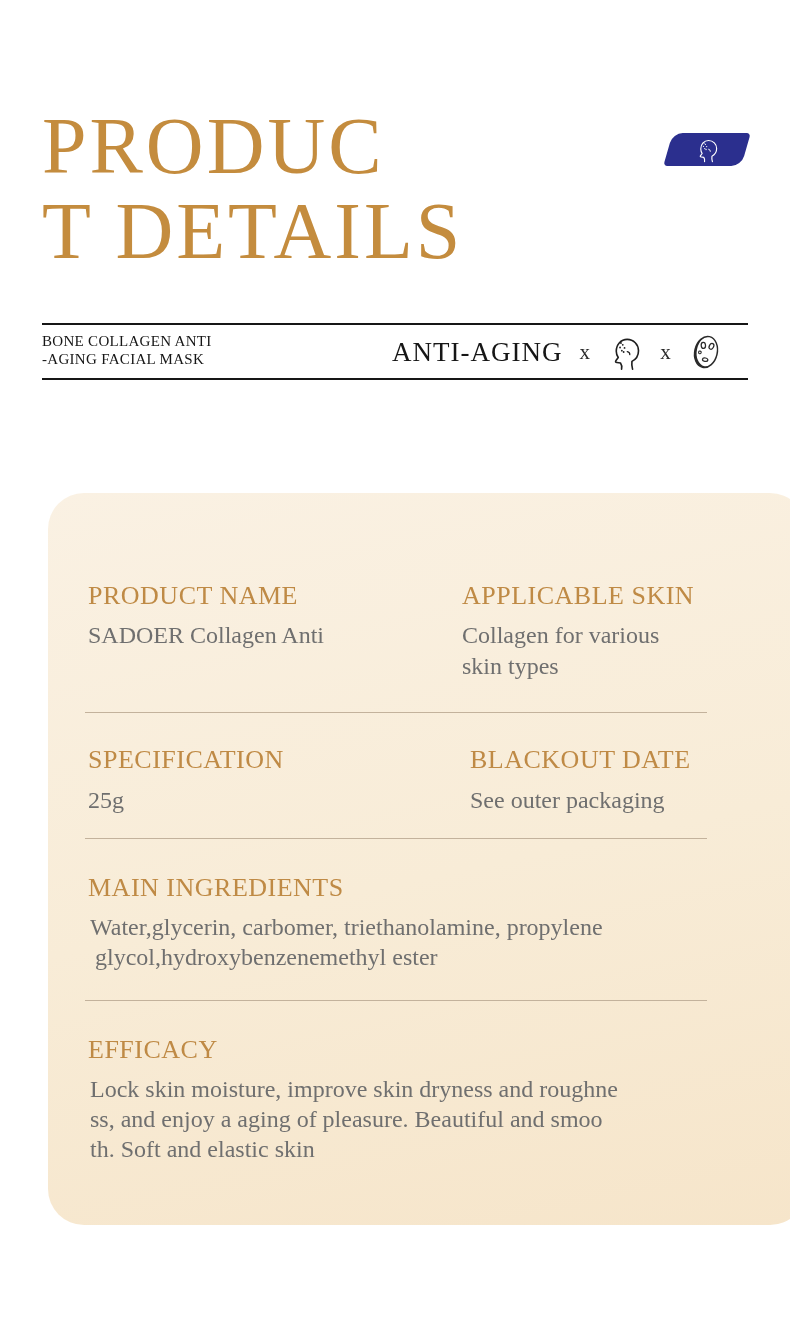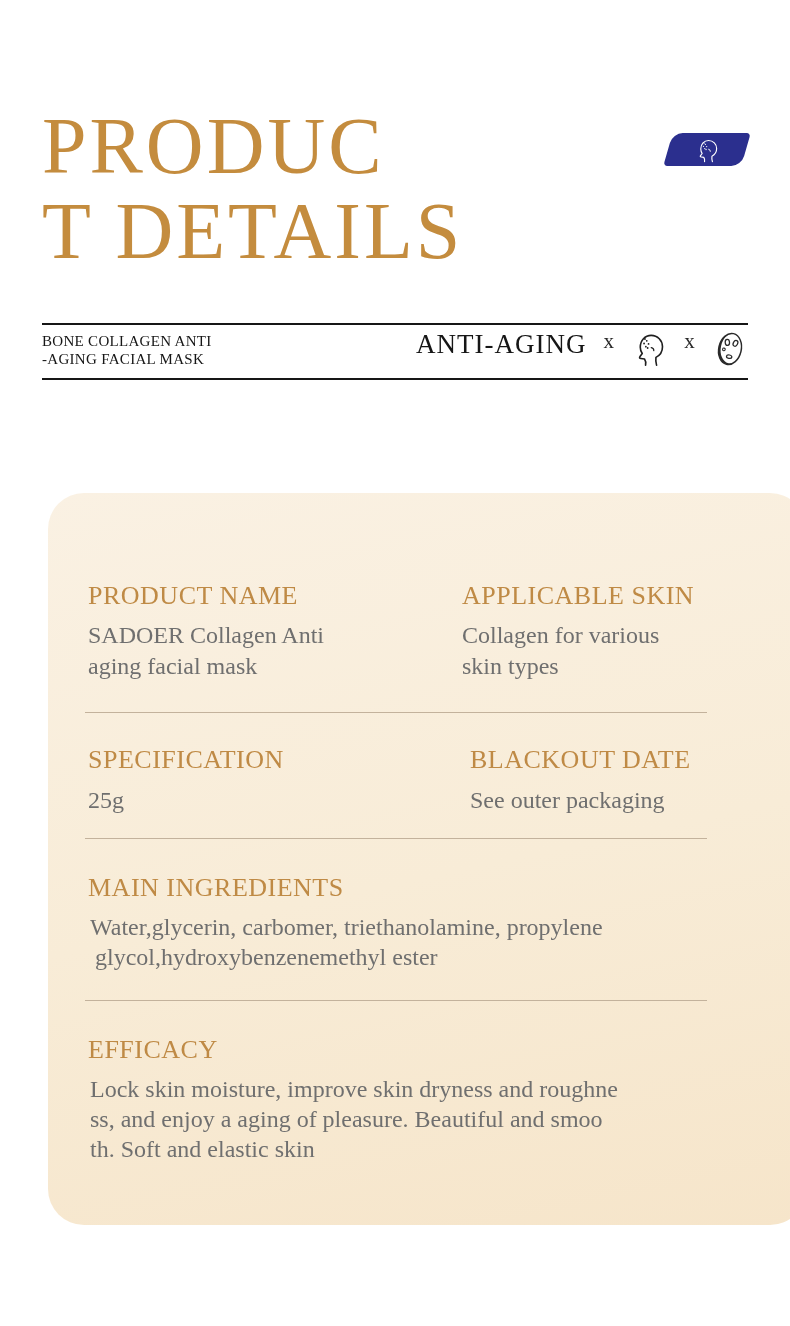--- a/index.html
+++ b/index.html
@@ -25,22 +25,22 @@
   
   .rule{position:absolute;left:42px;width:706px;height:2px;background:var(--ink);}
   .rule.top{top:323px;}
   .rule.bottom{top:378px;}
   .subtitle{
     position:absolute;left:42px;top:332px;
     font-size:15px;line-height:18px;letter-spacing:.3px;color:var(--ink);
   }
   .subtitle span{display:block;white-space:nowrap;}
   .tagline-row{
-    position:absolute;left:416px;top:329px;width:332px;height:46px;
-    display:flex;align-items:flex-start;justify-content:space-between;
+    position:absolute;left:392px;top:329px;width:332px;height:46px;
+    display:flex;align-items:center;justify-content:space-between;
   }
   .tagline{font-size:27px;letter-spacing:1px;color:var(--ink);white-space:nowrap;}
   .x-sep{font-size:21px;color:#2a2a2a;}
   .row-icon{display:flex;color:#1f1f1f;}
   
   .card{
     position:absolute;left:48px;top:493px;width:758px;height:732px;
     border-radius:36px;
     background:linear-gradient(168deg, var(--card-top) 0%, #f8ecd7 52%, var(--card-bottom) 100%);
   }
@@ -141,21 +141,20 @@
 
   <div class="rule bottom"></div>
 
   <section class="card">
 
     <div class="c-label lbl-product">PRODUCT NAME</div>
     <div class="c-label lbl-skin">APPLICABLE SKIN</div>
 
     <div class="c-body bd-product">
       <span>SADOER Collagen Anti</span>
-      <span>aging facial mask</span>
     </div>
     <div class="c-body bd-skin">
       <span>Collagen for various</span>
       <span>skin types</span>
     </div>
 
     <div class="divider div-1"></div>
 
     <div class="c-label lbl-spec">SPECIFICATION</div>
     <div class="c-label lbl-date">BLACKOUT DATE</div>

